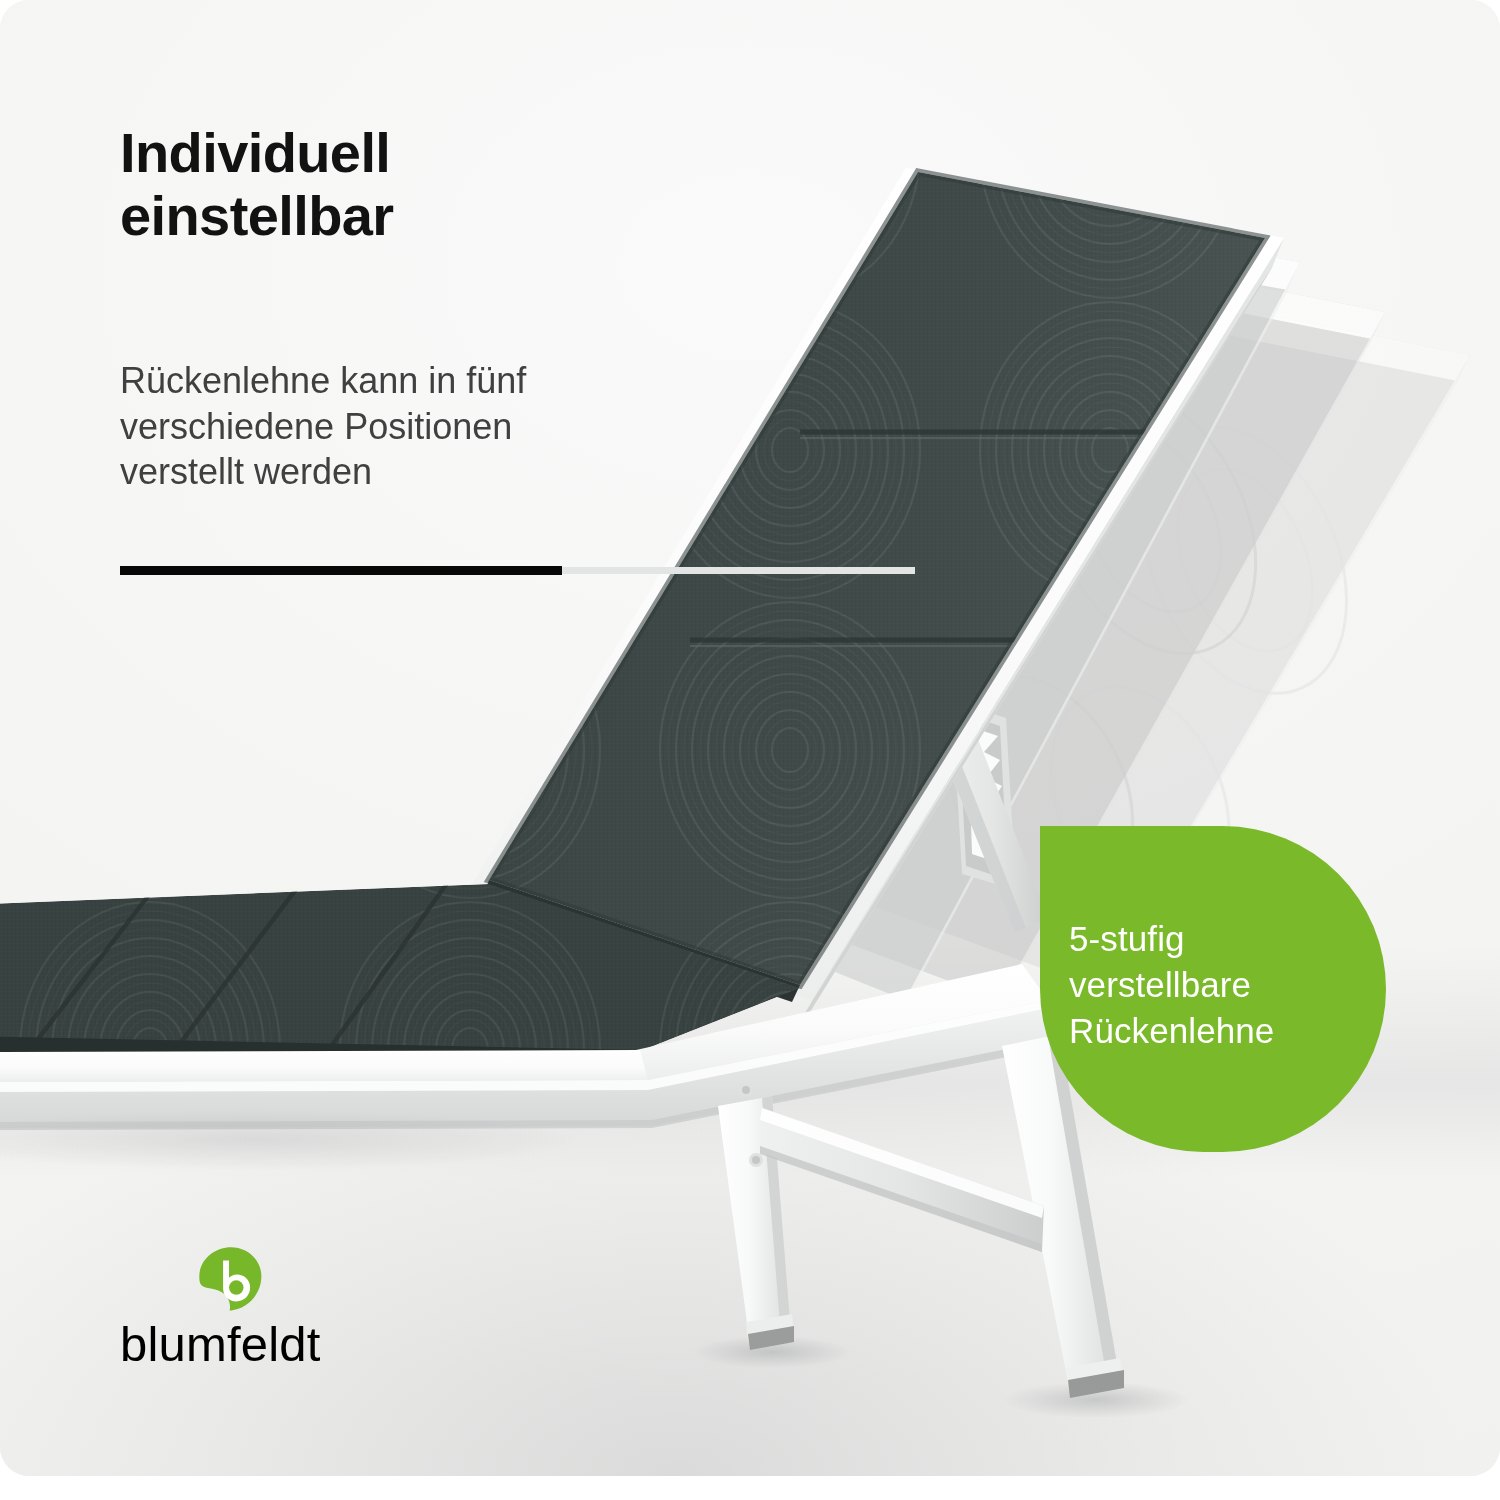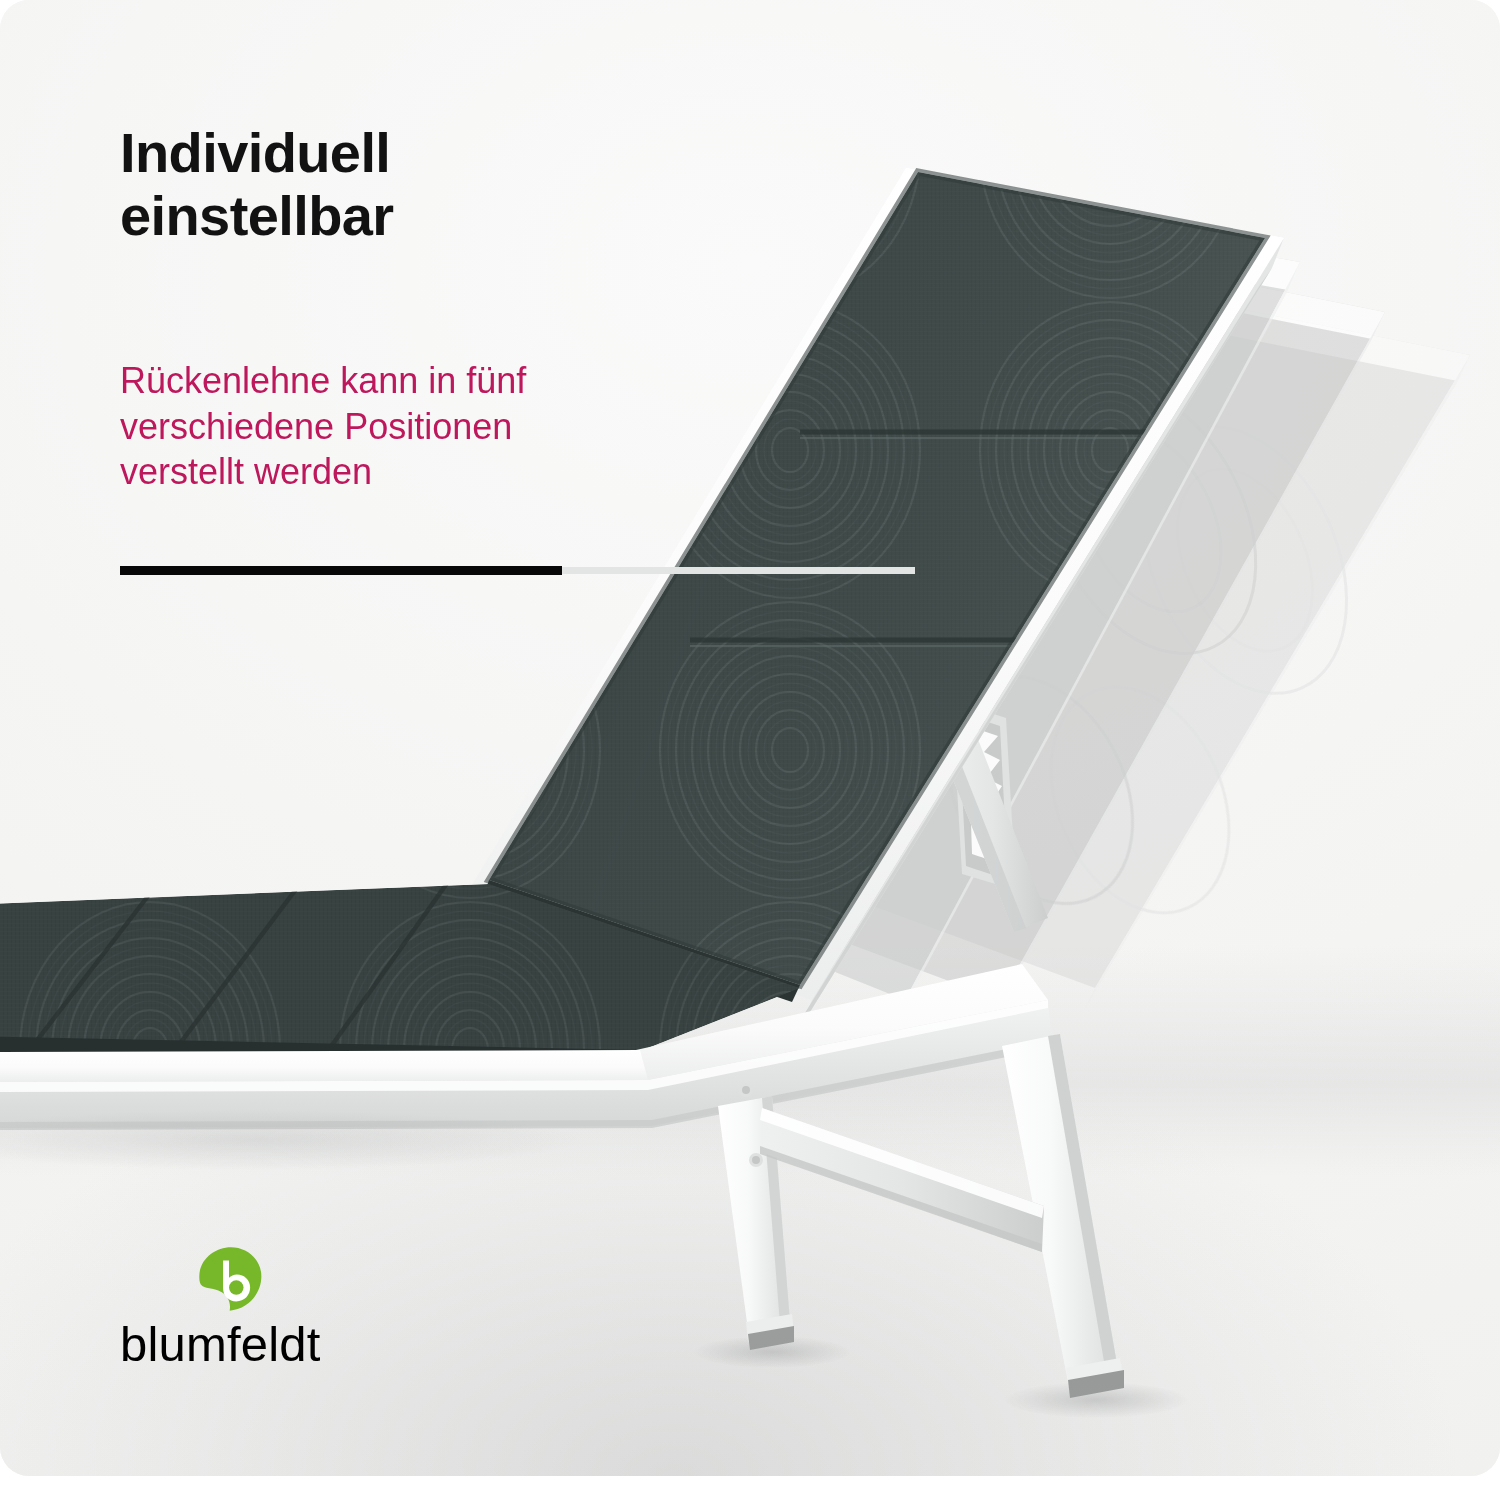--- a/index.html
+++ b/index.html
@@ -62,21 +62,21 @@
     z-index: 8;
   }
   .subcopy {
     position: absolute;
     left: 120px;
     top: 358px;
     width: 600px;
     font-size: 36px;
     font-weight: normal;
     line-height: 1.27;
-    color: #be185d;
+    color: #404040;
     white-space: pre-line;
     z-index: 8;
   }
 
   
   .rule-wrap {
     position: absolute;
     left: 120px;
     top: 566px;
     width: 795px;
@@ -377,20 +377,25 @@
 
   <div class="subcopy">Rückenlehne kann in fünf
 verschiedene  Positionen
 verstellt werden</div>
 
   <div class="rule-wrap">
     <div class="rule-dark"></div>
     <div class="rule-light"></div>
   </div>
 
+  <div class="badge">
+    <div class="badge-text">5-stufig
+verstellbare
+ Rückenlehne</div>
+  </div>
 
   <div class="logo">
     <svg class="logo-mark" viewBox="0 0 100 100" aria-hidden="true">
       <path d="M50 2
                C74 2 96 20 96 46
                C96 74 74 96 48 98
                C50 86 46 76 36 70
                C22 62 10 66 4 58
                C2 54 2 50 2 46
                C2 20 26 2 50 2 Z" fill="#76b829"></path>

